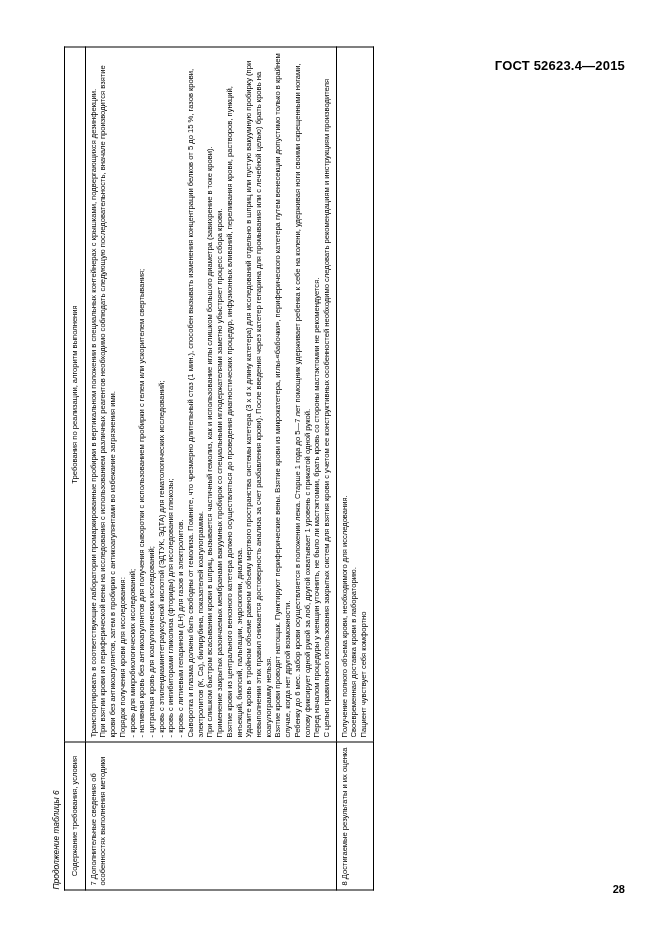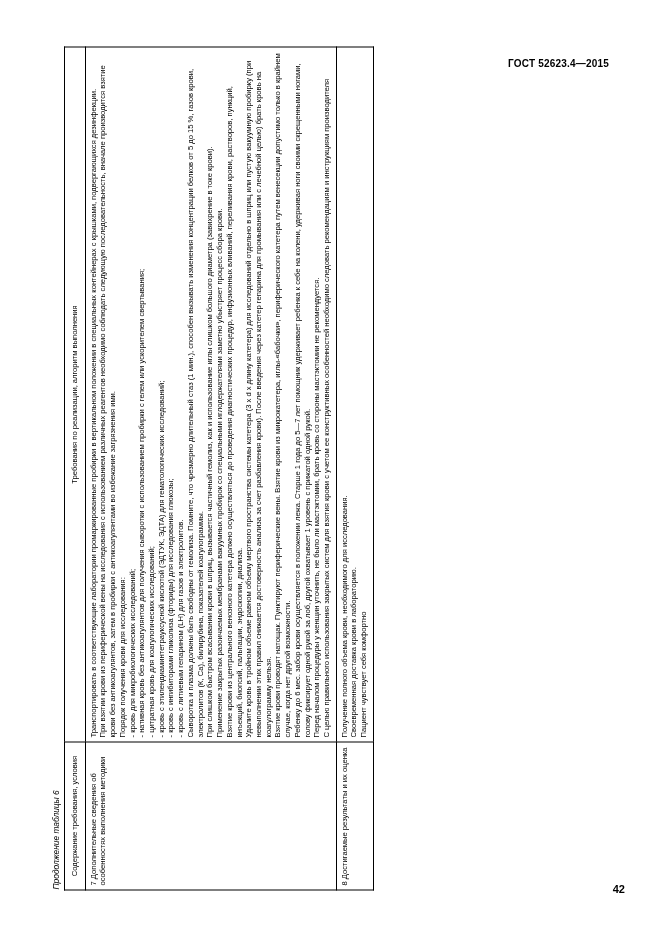--- a/index.html
+++ b/index.html
@@ -13,22 +13,22 @@
     position: relative;
     font-family: "Liberation Sans", sans-serif;
     color: #000000;
     overflow: hidden;
   }
 
   
   .page-header {
     position: absolute;
     top: 58px;
-    right: 52px;
-    font-size: 10px;
+    right: 36px;
+    font-size: 13px;
     font-weight: bold;
     letter-spacing: 0.2px;
     white-space: nowrap;
     text-align: right;
   }
 
   
   .page-number {
     position: absolute;
     bottom: 40px;
@@ -143,13 +143,13 @@
           <p>Получение полного объема крови, необходимого для исследования.</p>
           <p>Своевременная доставка крови в лабораторию.</p>
           <p>Пациент чувствует себя комфортно</p>
         </td>
       </tr>
 
     </tbody>
   </table>
 </div>
 
-<div class="page-number">42</div>
+<div class="page-number">28</div>
 
 </body></html>

